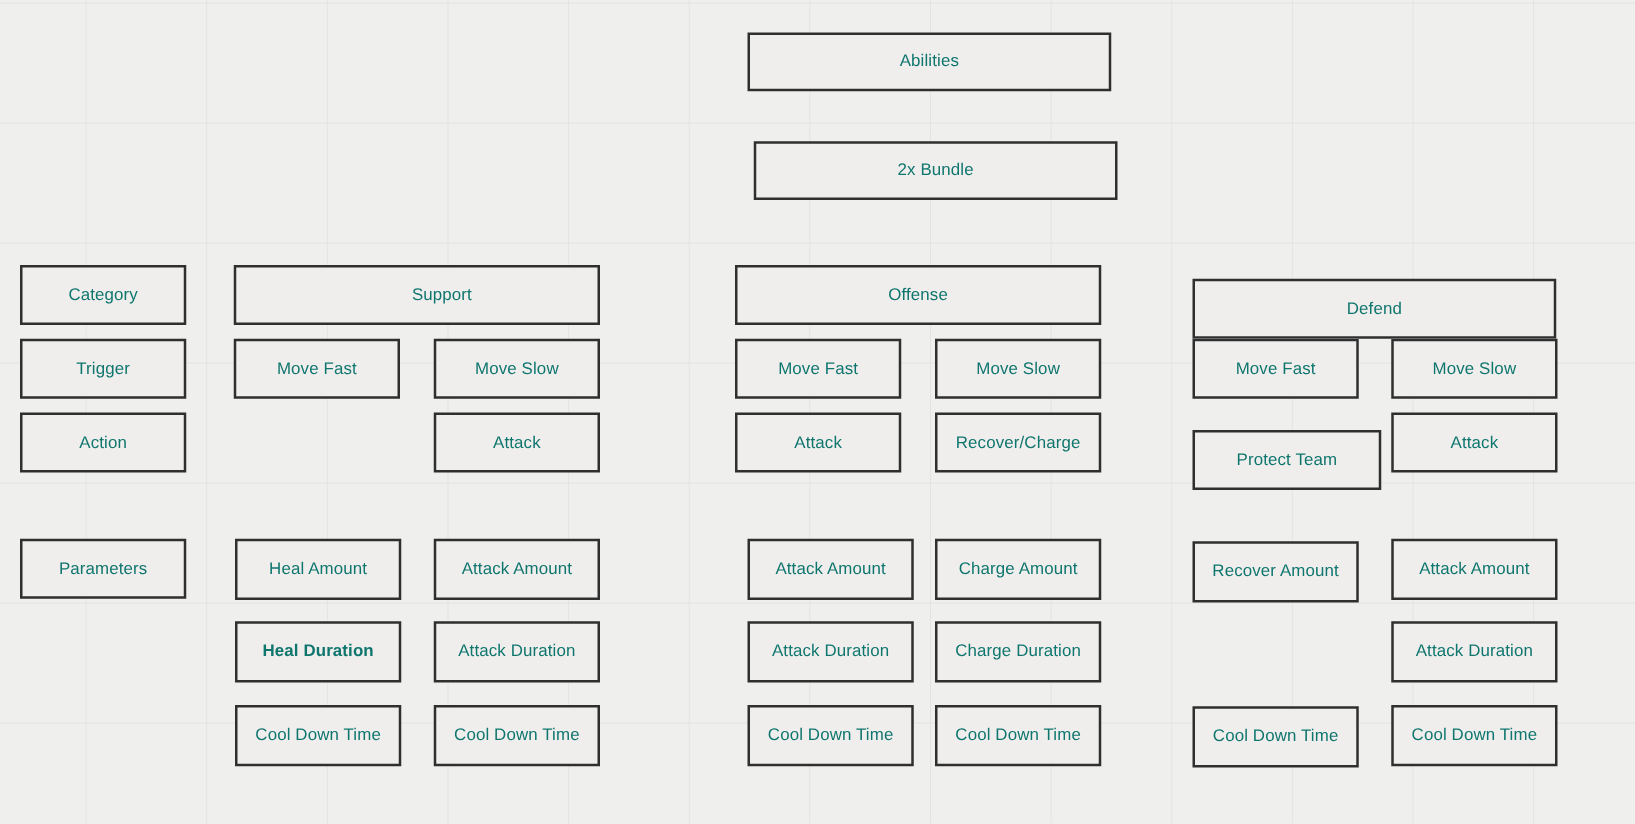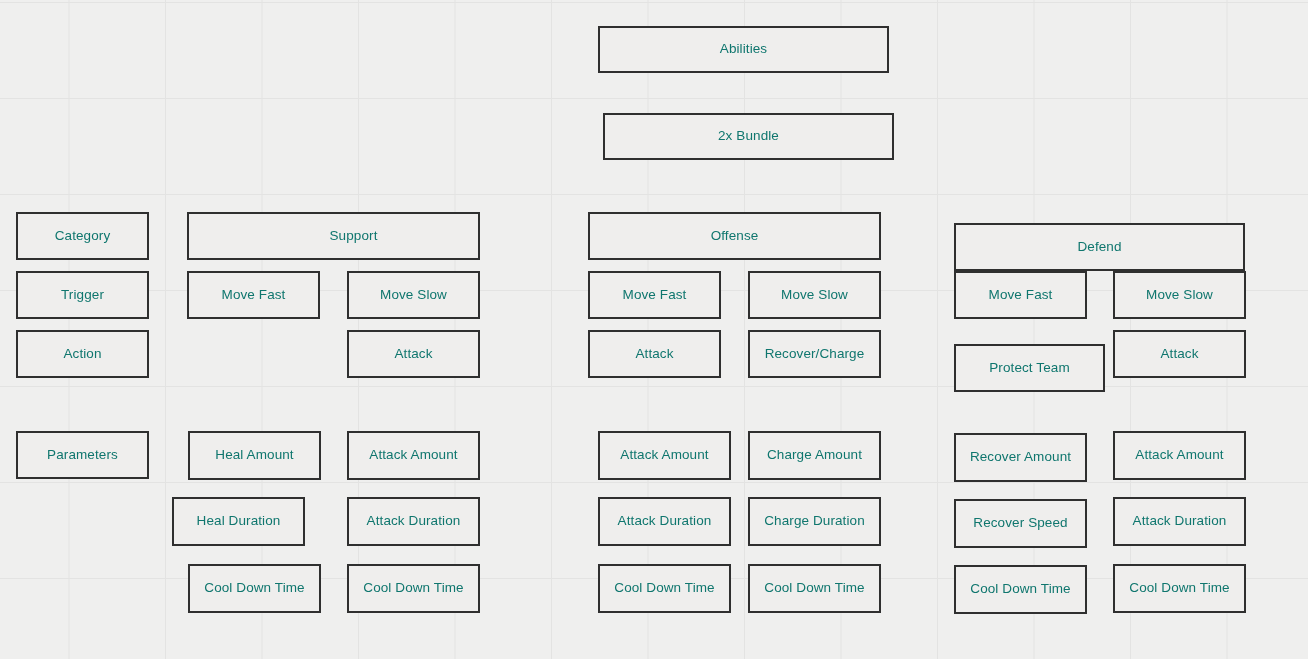--- a/index.html
+++ b/index.html
@@ -61,21 +61,21 @@
   <div class="node" style="left:16px; top:431px; width:133px; height:48px;">Parameters</div>
 
   <div class="node" style="left:187px; top:212px; width:293px; height:48px;padding-left:40px;">Support</div>
 
   <div class="node" style="left:187px; top:271px; width:133px; height:48px;">Move Fast</div>
   <div class="node" style="left:347px; top:271px; width:133px; height:48px;">Move Slow</div>
 
   <div class="node" style="left:347px; top:330px; width:133px; height:48px;">Attack</div>
 
   <div class="node" style="left:188px; top:431px; width:133px; height:49px;">Heal Amount</div>
-  <div class="node" style="left:172px; top:497px; width:133px; height:49px;">Heal Duration</div>
+  <div class="node" style="left:188px; top:497px; width:133px; height:49px;font-weight:bold;">Heal Duration</div>
   <div class="node" style="left:188px; top:564px; width:133px; height:49px;">Cool Down Time</div>
 
   <div class="node" style="left:347px; top:431px; width:133px; height:49px;">Attack Amount</div>
   <div class="node" style="left:347px; top:497px; width:133px; height:49px;">Attack Duration</div>
   <div class="node" style="left:347px; top:564px; width:133px; height:49px;">Cool Down Time</div>
 
   <div class="node" style="left:588px; top:212px; width:293px; height:48px;">Offense</div>
 
   <div class="node" style="left:588px; top:271px; width:133px; height:48px;">Move Fast</div>
   <div class="node" style="left:748px; top:271px; width:133px; height:48px;">Move Slow</div>
@@ -93,20 +93,19 @@
 
   <div class="node" style="left:954px; top:223px; width:291px; height:48px;">Defend</div>
 
   <div class="node" style="left:954px; top:271px; width:133px; height:48px;">Move Fast</div>
   <div class="node" style="left:1113px; top:271px; width:133px; height:48px;">Move Slow</div>
 
   <div class="node" style="left:954px; top:330px; width:151px; height:48px;margin-top:14px;">Protect Team</div>
   <div class="node" style="left:1113px; top:330px; width:133px; height:48px;">Attack</div>
 
   <div class="node" style="left:954px; top:433px; width:133px; height:49px;">Recover Amount</div>
-  <div class="node" style="left:954px; top:499px; width:133px; height:49px;">Recover Speed</div>
   <div class="node" style="left:954px; top:565px; width:133px; height:49px;">Cool Down Time</div>
 
   <div class="node" style="left:1113px; top:431px; width:133px; height:49px;">Attack Amount</div>
   <div class="node" style="left:1113px; top:497px; width:133px; height:49px;">Attack Duration</div>
   <div class="node" style="left:1113px; top:564px; width:133px; height:49px;">Cool Down Time</div>
 
 </div>
 
 </body></html>

